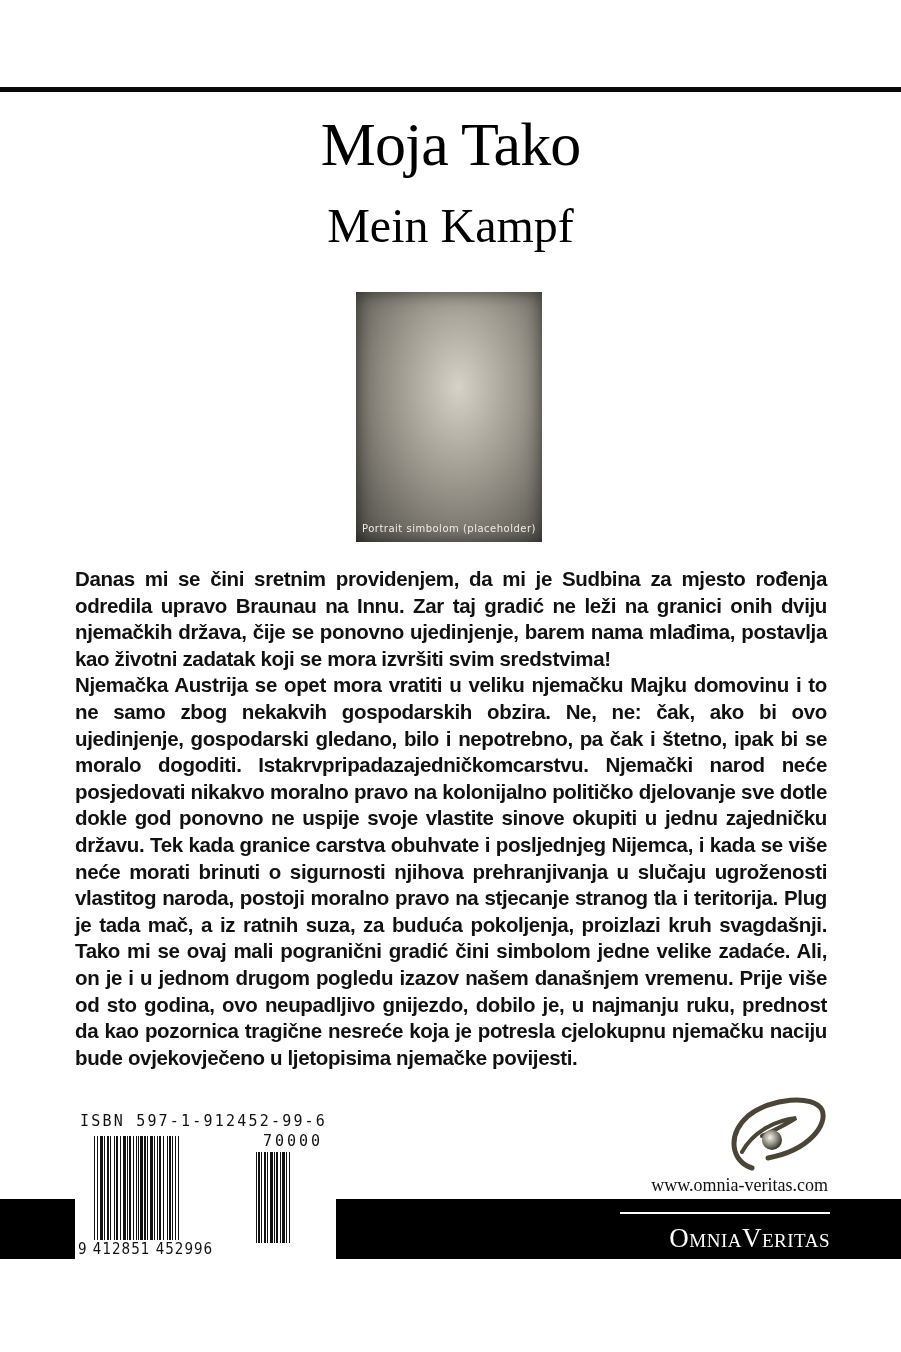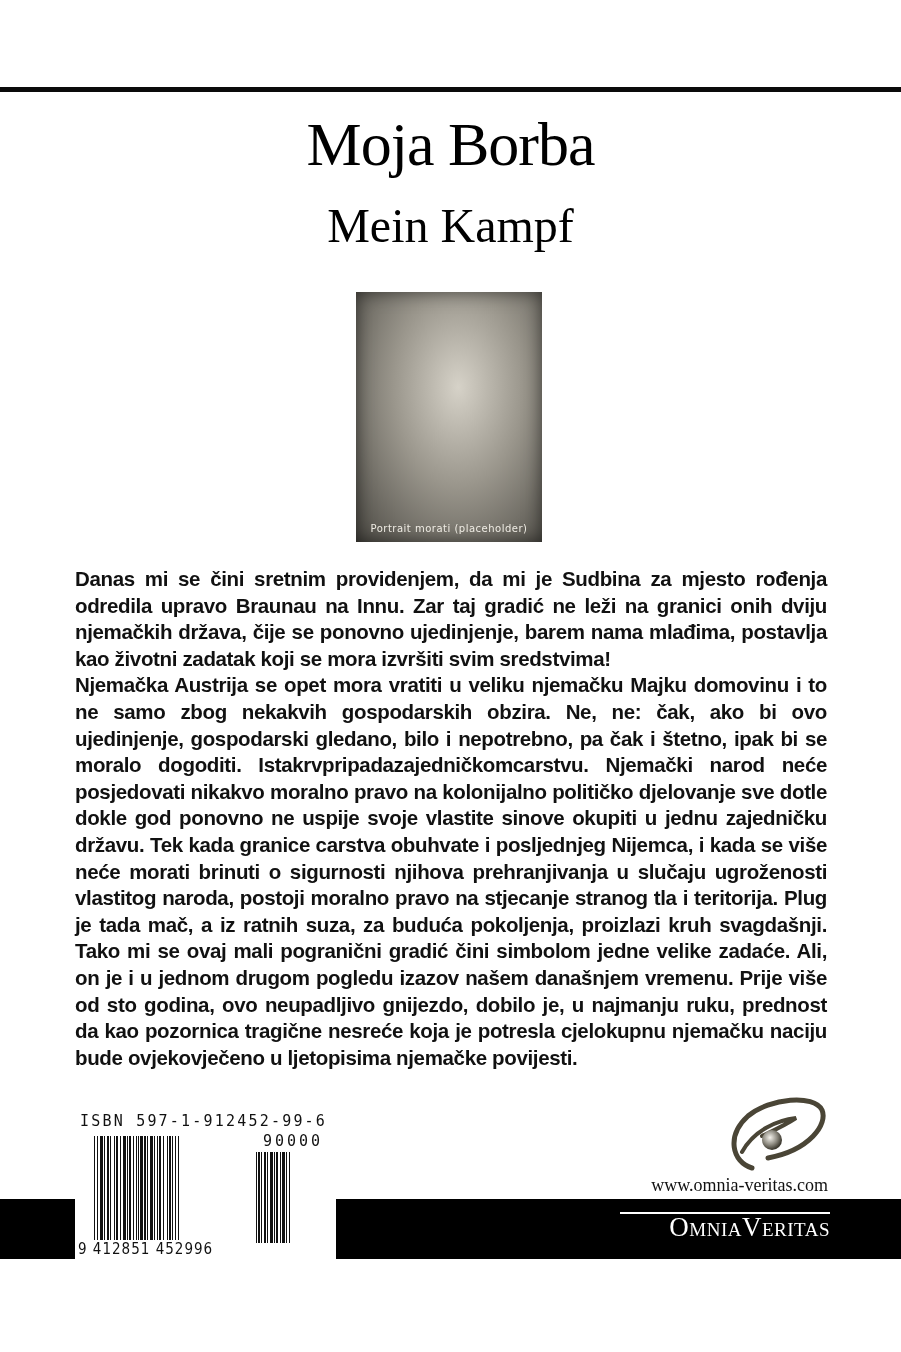--- a/index.html
+++ b/index.html
@@ -140,48 +140,48 @@
     .publisher-wordmark {
       position: absolute;
       left: 620px; top: 1212px;
       width: 210px;
       text-align: right;
       font-family: "Liberation Serif", "DejaVu Serif", serif;
       font-size: 22px;
       color: #fff;
       letter-spacing: 0.5px;
       border-top: 2px solid #fff;
-      padding-top: 1px;
+      padding-top: 12px;
       line-height: 24px;
     }
     .publisher-wordmark .big { font-size: 27px; }
     .publisher-wordmark .small { font-size: 19px; }
   </style>
 </head>
 <body>
 
 <div class="top-rule"></div>
 
-<div class="title">Moja Borba</div>
+<div class="title">Moja Tako</div>
 <div class="subtitle">Mein Kampf</div>
 
 <div class="portrait">
-  <span class="portrait-caption">Portrait morati (placeholder)</span>
+  <span class="portrait-caption">Portrait simbolom (placeholder)</span>
 </div>
 
 <div class="blurb">
   <p>Danas mi se čini sretnim providenjem, da mi je Sudbina za mjesto rođenja odredila upravo Braunau na Innu. Zar taj gradić ne leži na granici onih dviju njemačkih država, čije se ponovno ujedinjenje, barem nama mlađima, postavlja kao životni zadatak koji se mora izvršiti svim sredstvima!</p>
   <p>Njemačka Austrija se opet mora vratiti u veliku njemačku Majku domovinu i to ne samo zbog nekakvih gospodarskih obzira. Ne, ne: čak, ako bi ovo ujedinjenje, gospodarski gledano, bilo i nepotrebno, pa čak i štetno, ipak bi se moralo dogoditi. Istakrvpripadazajedničkomcarstvu. Njemački narod neće posjedovati nikakvo moralno pravo na kolonijalno političko djelovanje sve dotle dokle god ponovno ne uspije svoje vlastite sinove okupiti u jednu zajedničku državu. Tek kada granice carstva obuhvate i posljednjeg Nijemca, i kada se više neće morati brinuti o sigurnosti njihova prehranjivanja u slučaju ugroženosti vlastitog naroda, postoji moralno pravo na stjecanje stranog tla i teritorija. Plug je tada mač, a iz ratnih suza, za buduća pokoljenja, proizlazi kruh svagdašnji. Tako mi se ovaj mali pogranični gradić čini simbolom jedne velike zadaće. Ali, on je i u jednom drugom pogledu izazov našem današnjem vremenu. Prije više od sto godina, ovo neupadljivo gnijezdo, dobilo je, u najmanju ruku, prednost da kao pozornica tragične nesreće koja je potresla cjelokupnu njemačku naciju bude ovjekovječeno u ljetopisima njemačke povijesti.</p>
 </div>
 
 <div class="band-left"></div>
 <div class="band-right"></div>
 
 <div class="isbn-text">ISBN 597-1-912452-99-6</div>
-<div class="addon-digits">90000</div>
+<div class="addon-digits">70000</div>
 
 <div class="barcode-main" id="barcode-main">
     <div class="bar" style="width: 1px;"></div>
     <div class="gap" style="width: 2px;"></div>
     <div class="bar" style="width: 1px;"></div>
     <div class="gap" style="width: 2px;"></div>
     <div class="bar" style="width: 3px;"></div>
     <div class="gap" style="width: 1px;"></div>
     <div class="bar" style="width: 1px;"></div>
     <div class="gap" style="width: 2px;"></div>

